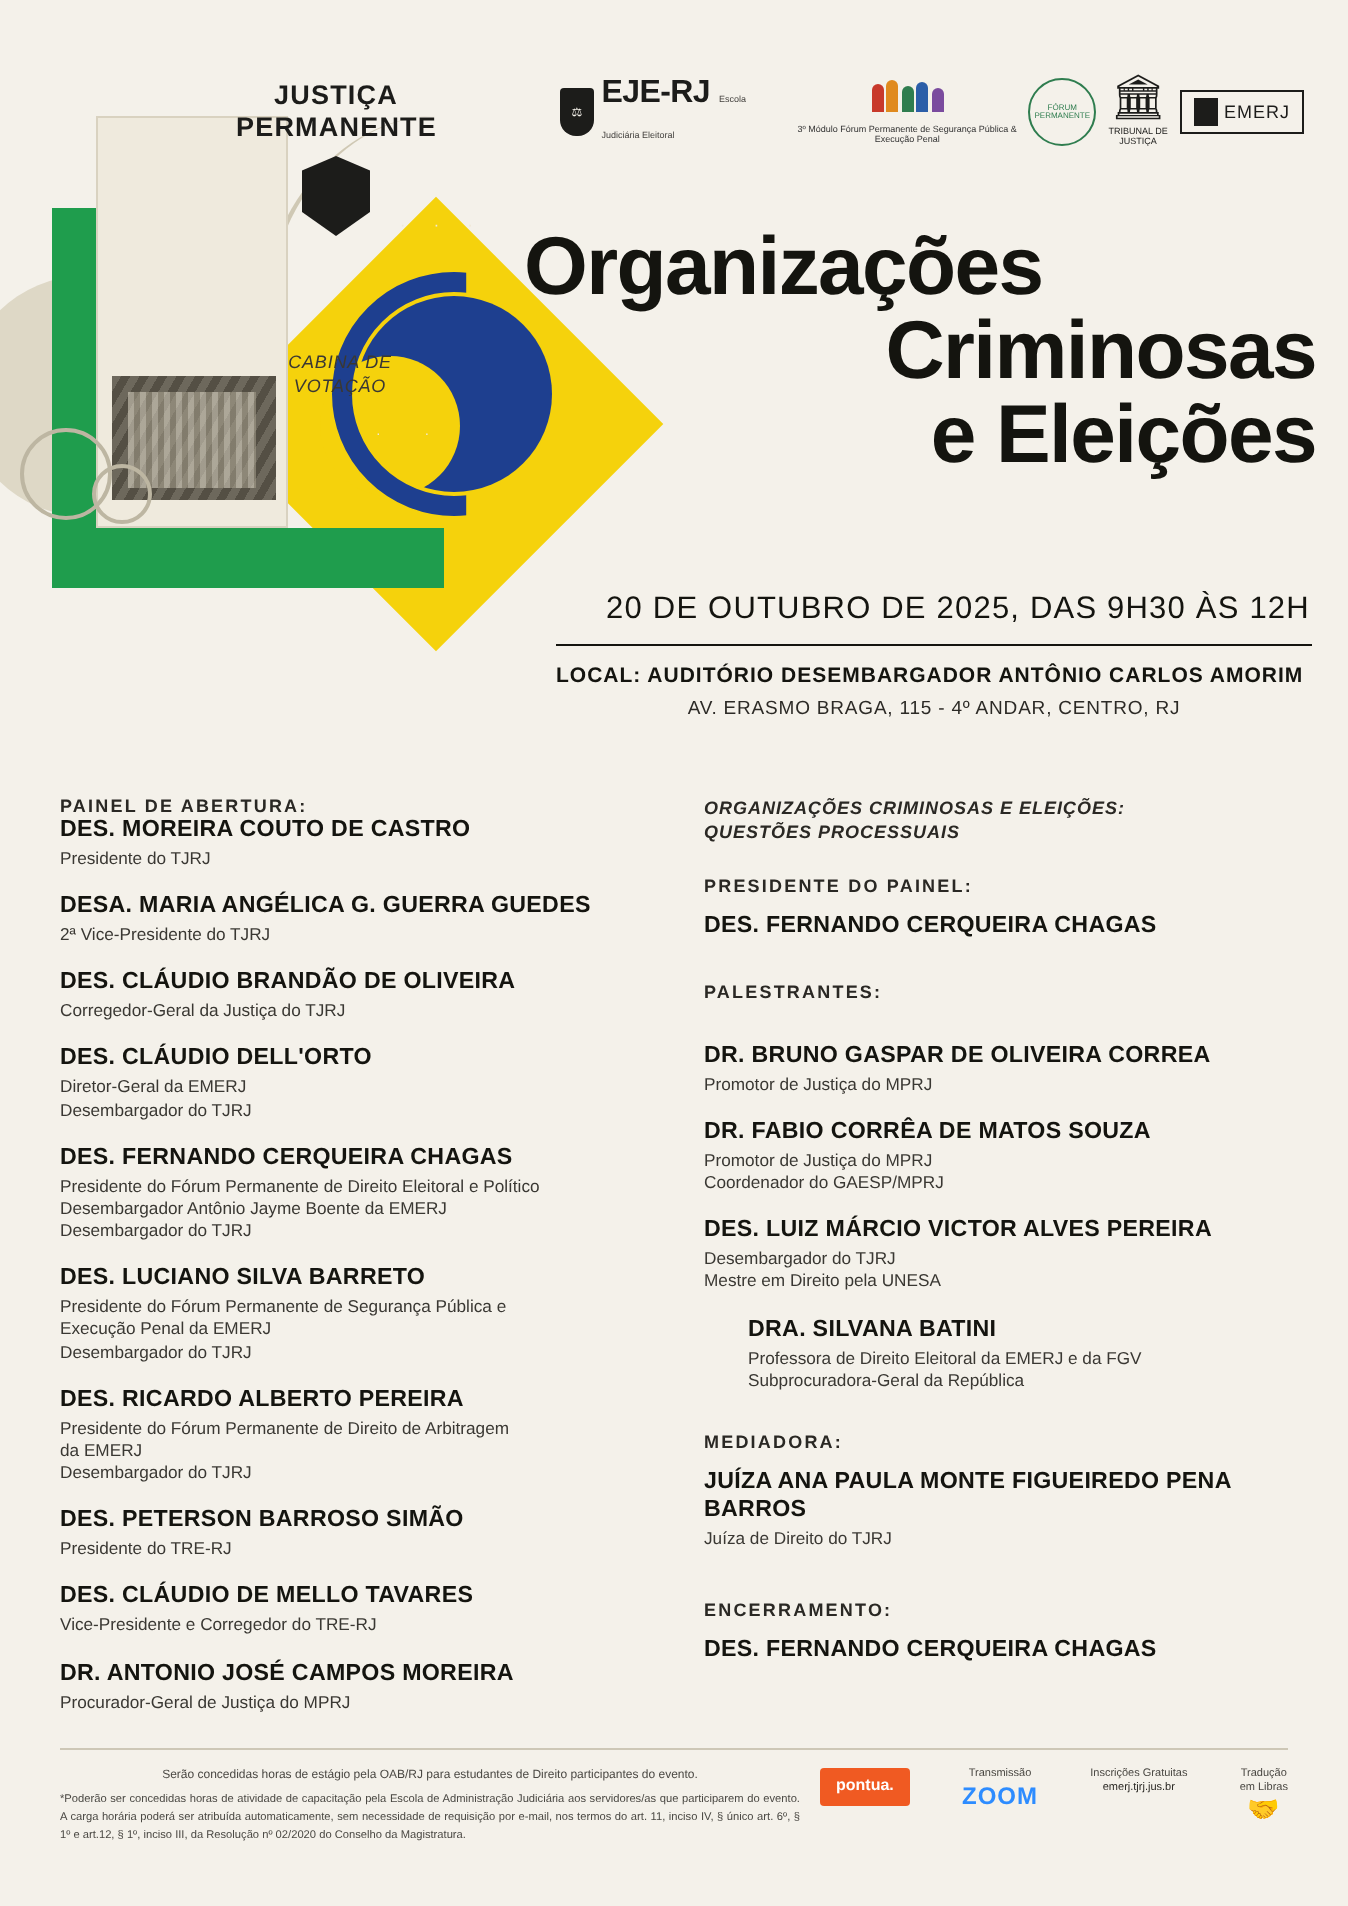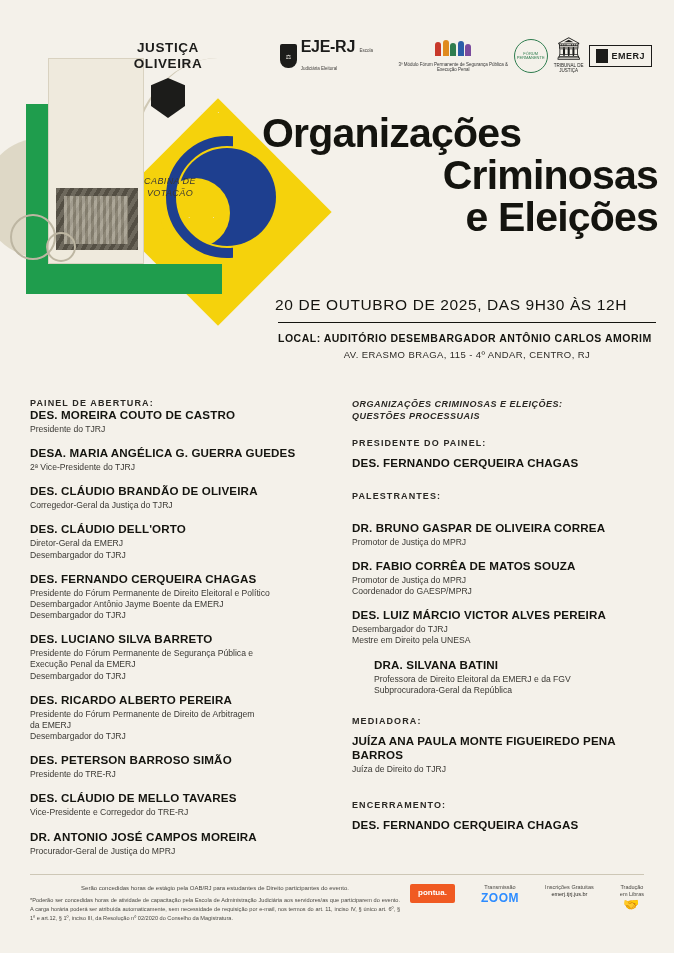--- a/index.html
+++ b/index.html
@@ -53,21 +53,21 @@
     border:1.5px solid #2f7d4f; display:flex;align-items:center;justify-content:center;
     font-size:4px;color:#2f7d4f;text-align:center;line-height:1.1;
   }
   .column-logo { display:flex; flex-direction:column; align-items:center; color:#1c1c1a;}
   .column-glyph { font-size:22px; line-height:22px;}
   .column-cap { font-size:4.5px; text-align:center; line-height:1.1;}
   .emerj-box {
     border:1.5px solid #1c1c1a; padding:3px 6px; display:flex; align-items:center; gap:3px;
   }
   .emerj-mark { width:12px;height:14px;background:#1c1c1a;}
-  .emerj-text { font-size:9px;font-weight:bold;letter-spacing:.5px;color:#1c1c1a;}
+  .emerj-text { font-size:9px;font-weight:normal;letter-spacing:.5px;color:#1c1c1a;}
 
   
   .art {
     position:absolute; top:18px; left:0; width:300px; height:300px;
   }
   .art .beige-circle{
     position:absolute; left:-18px; top:120px; width:120px; height:120px;
     border-radius:50%; background:#ded8c6;
   }
   .art .ring{
@@ -146,21 +146,21 @@
   .title-wrap{
     position:absolute; left:262px; top:112px; width:396px;
   }
   .title-line{
     font-size:41px; font-weight:bold; color:#14140f;
     letter-spacing:-.8px; line-height:1.03; text-align:right;
   }
   .title-line.first{ text-align:left; }
 
   .date-line{
-    position:absolute; left:262px; top:296px; width:378px;
+    position:absolute; left:290px; top:296px; width:378px;
     font-size:15.5px; letter-spacing:.6px; color:#14140f; text-align:center;
   }
   .rule{
     position:absolute; left:278px; top:322px; width:378px; height:1px; background:#14140f;
   }
   .local-line{
     position:absolute; left:278px; top:332px; width:378px;
     font-size:10.5px; font-weight:bold; letter-spacing:.5px; color:#14140f; text-align:left;
   }
   .addr-line{
@@ -256,21 +256,21 @@
     <div class="green-side"></div>
     <div class="green-block"></div>
     <div class="booth"></div>
     <div class="booth-photo"></div>
     <div class="ring"></div>
     <div class="ring2"></div>
   </div>
 
   <div class="je-block">
     <div class="je-title">JUSTIÇA</div>
-    <div class="je-title">OLIVEIRA</div>
+    <div class="je-title">PERMANENTE</div>
     <div class="je-crest"></div>
   </div>
 
   <div class="cabina">CABINA DE<br>VOTAÇÃO</div>
 
   <div class="title-wrap">
     <div class="title-line first">Organizações</div>
     <div class="title-line">Criminosas</div>
     <div class="title-line">e Eleições</div>
   </div>

